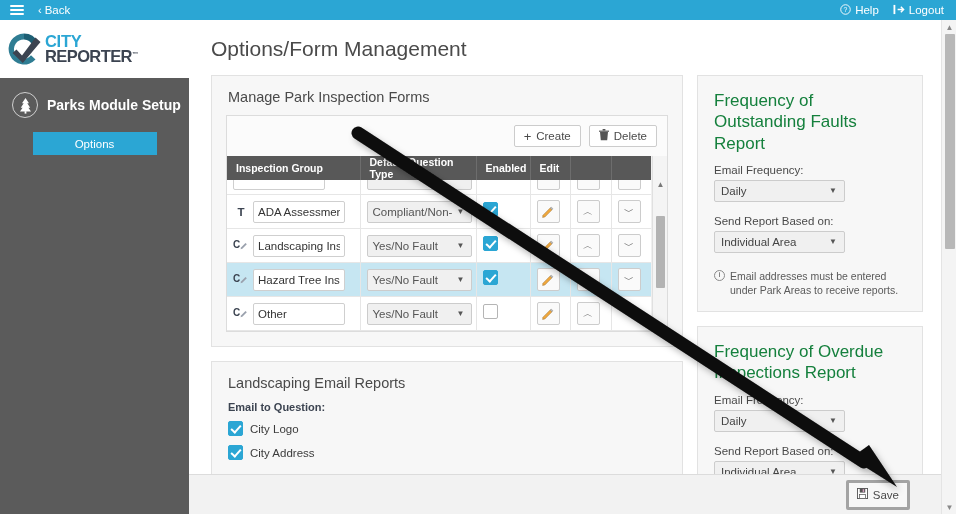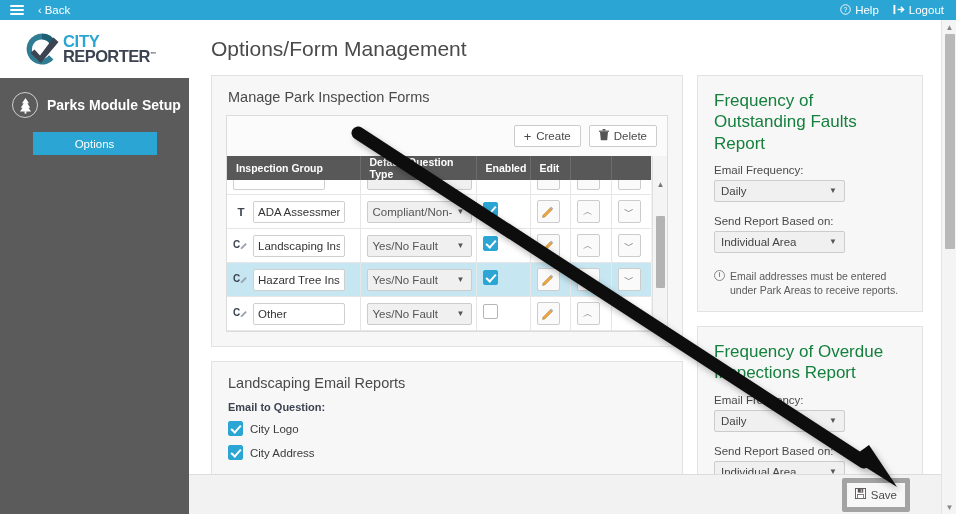--- a/index.html
+++ b/index.html
@@ -27,21 +27,21 @@
   .topbar-right { margin-left:auto; display:flex; align-items:center; gap:14px; margin-right:12px; }
   .topbar-right .tb-item { font-size:11.5px; display:flex; align-items:center; gap:4px; cursor:pointer; color:#fff;}
   .tb-ico { font-size:11px; }
 
   
   .sidebar {
     position:absolute; top:20px; left:0; width:189px; height:494px;
     background:#5b5b5b;
   }
   .logo-box {
-    height:58px; background:#fff; display:flex; align-items:center; padding-left:22px;
+    height:58px; background:#fff; display:flex; align-items:center; padding-left:4px;
   }
   .logo-mark { position:relative; width:40px; height:38px; flex:none; }
   .logo-text { margin-left:1px; line-height:0.92; }
   .logo-city { font-size:16.5px; font-weight:bold; color:#2ba6d4; letter-spacing:-0.3px; font-family:"Liberation Sans",sans-serif;}
   .logo-reporter { font-size:16.5px; font-weight:bold; color:#3c4451; letter-spacing:-0.6px;}
   .logo-tm { font-size:6px; vertical-align:super; }
 
   .module-row { display:flex; align-items:center; padding:14px 0 0 12px; gap:9px;}
   .tree-circle {
     width:26px; height:26px; border-radius:50%; border:1.6px solid #cfcfcf;
@@ -141,21 +141,21 @@
   }
 
   
   .bottombar {
     position:absolute; left:189px; bottom:0; width:767px; height:40px;
     background:#f2f2f2; border-top:1px solid #dcdcdc;
     display:flex; align-items:center; justify-content:flex-end; padding-right:46px;
   }
   .save-btn {
     height:21px; padding:12px 8px; font-size:11.5px; color:#4a4a4a; background:#f7f7f7;
-    border:5px solid #a3a3a3; border-radius:2px; cursor:pointer;
+    border:3px solid #a3a3a3; border-radius:2px; cursor:pointer;
     display:flex; align-items:center; gap:5px; font-family:"Liberation Sans",sans-serif;
   }
 
   
   .page-scroll {
     position:absolute; top:20px; right:0; width:15px; height:494px;
     background:#f4f4f4; border-left:1px solid #e4e4e4;
   }
   .ps-thumb { position:absolute; top:14px; left:3px; width:10px; height:215px; background:#b8b8b8; border-radius:1px;}
   .ps-arrow { position:absolute; left:0; width:15px; height:14px; display:flex; align-items:center; justify-content:center; font-size:8px; color:#888;}

